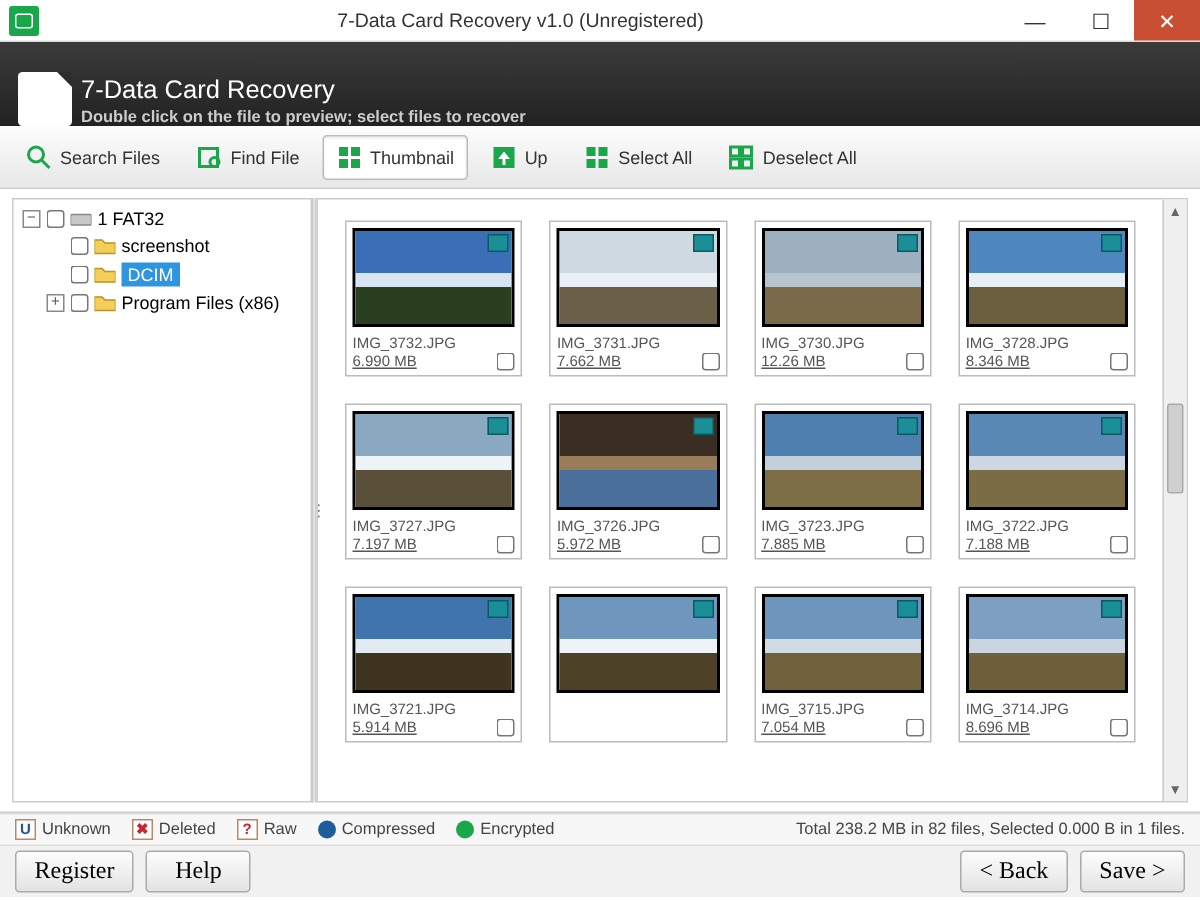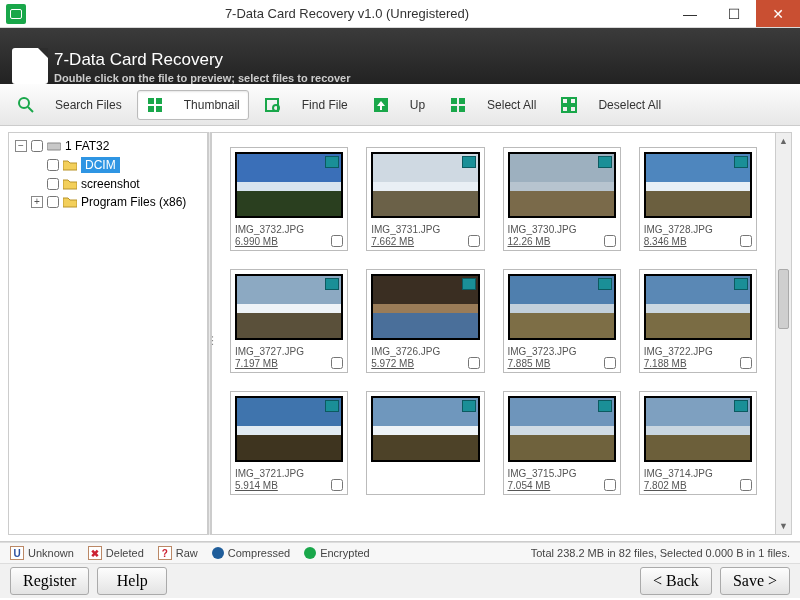--- a/index.html
+++ b/index.html
@@ -10,21 +10,21 @@
 .titlebar .title { flex: 1; text-align: center; font-size: 13px; color: #333; }
 .winbtns { display: flex; height: 100%; }
 .winbtn { width: 44px; height: 100%; display: flex; align-items: center; justify-content: center; font-size: 14px; color: #333; }
 .winbtn.close { background: #c94f32; color: #fff; }
 .appheader { height: 56px; background: linear-gradient(#3b3b3b,#222); display: flex; align-items: flex-end; padding: 0 12px; color: #fff; }
 .sdcard { width: 36px; height: 36px; background: #fff; border-radius: 3px; margin-right: 6px; position: relative; }
 .sdcard::before { content: ""; position: absolute; top: 0; right: 0; border-left: 10px solid transparent; border-top: 10px solid #2d2d2d; }
 .appheader .h1 { font-size: 17px; font-weight: 500; }
 .appheader .h2 { font-size: 11px; color: #ccc; margin-top: 2px; font-weight: bold; }
 .toolbar { height: 42px; background: linear-gradient(#fdfdfd,#e7e7e7); border-bottom: 1px solid #ccc; display: flex; align-items: center; padding: 0 8px; gap: 6px; }
-.tbtn { display: flex; align-items: center; gap: 20px; padding: 5px 8px; font-size: 12px; color: #333; border: 1px solid transparent; border-radius: 3px; }
+.tbtn { display: flex; align-items: center; gap: 5px; padding: 5px 8px; font-size: 12px; color: #333; border: 1px solid transparent; border-radius: 3px; }
 .tbtn.active { background: #fff; border: 1px solid #bbb; box-shadow: inset 0 1px 2px rgba(0,0,0,0.1); }
 .ticn { width: 18px; height: 18px; display: inline-block; }
 .ticn svg { width: 100%; height: 100%; }
 .content { display: flex; height: 416px; border-bottom: 1px solid #ccc; }
 .sidebar { width: 200px; border: 1px solid #ccc; margin: 6px 0 6px 8px; padding: 4px 2px; font-size: 12px; overflow: auto; }
 .tree ul { list-style: none; padding-left: 18px; }
 .tree li { display: flex; align-items: center; gap: 4px; padding: 2px 2px; white-space: nowrap; }
 .tree .exp { width: 12px; height: 12px; border: 1px solid #888; font-size: 10px; line-height: 10px; text-align: center; color: #555; }
 .tree input[type=checkbox]{ width: 12px; height: 12px; }
 .fldicn { width: 14px; height: 12px; display: inline-block; }
@@ -75,35 +75,35 @@
 </div>
 
 <div class="toolbar">
   <div class="tbtn">
     <span class="ticn"><svg viewBox="0 0 18 18">
           <circle cx="7" cy="7" r="5" fill="none" stroke="#19a74a" stroke-width="2"></circle>
           <line x1="11" y1="11" x2="16" y2="16" stroke="#19a74a" stroke-width="2"></line>
         </svg></span>
     <span>Search Files</span>
   </div>
+  <div class="tbtn">
+    <span class="ticn"><svg viewBox="0 0 18 18">
+          <rect x="2" y="3" width="12" height="12" fill="none" stroke="#19a74a" stroke-width="2"></rect>
+          <circle cx="12" cy="12" r="3" fill="none" stroke="#19a74a" stroke-width="2"></circle>
+        </svg></span>
+    <span>Find File</span>
+  </div>
   <div class="tbtn active">
     <span class="ticn"><svg viewBox="0 0 18 18">
           <rect x="2" y="2" width="6" height="6" fill="#19a74a"></rect>
           <rect x="10" y="2" width="6" height="6" fill="#19a74a"></rect>
           <rect x="2" y="10" width="6" height="6" fill="#19a74a"></rect>
           <rect x="10" y="10" width="6" height="6" fill="#19a74a"></rect>
         </svg></span>
     <span>Thumbnail</span>
-  </div>
-  <div class="tbtn">
-    <span class="ticn"><svg viewBox="0 0 18 18">
-          <rect x="2" y="3" width="12" height="12" fill="none" stroke="#19a74a" stroke-width="2"></rect>
-          <circle cx="12" cy="12" r="3" fill="none" stroke="#19a74a" stroke-width="2"></circle>
-        </svg></span>
-    <span>Find File</span>
   </div>
   <div class="tbtn">
     <span class="ticn"><svg viewBox="0 0 18 18">
           <rect x="2" y="2" width="14" height="14" fill="#19a74a"></rect>
           <path d="M9 5 L13 10 L10 10 L10 14 L8 14 L8 10 L5 10 Z" fill="#fff"></path>
         </svg></span>
     <span>Up</span>
   </div>
   <div class="tbtn">
     <span class="ticn"><svg viewBox="0 0 18 18">
@@ -137,29 +137,29 @@
         <span>1 FAT32</span>
       </li>
     </ul>
     <ul id="tree-children">
         <li>
           <span style="width:12px"></span>
           <input type="checkbox" style="">
           <span class="fldicn"><svg viewBox="0 0 14 12">
               <path d="M0 2 L5 2 L7 4 L14 4 L14 11 L0 11 Z" fill="#f3cf5a" stroke="#b8932a"></path>
             </svg></span>
-          <span class="sel">DCIM</span>
+          <span>screenshot</span>
         </li>
         <li>
           <span style="width:12px"></span>
           <input type="checkbox" style="">
           <span class="fldicn"><svg viewBox="0 0 14 12">
               <path d="M0 2 L5 2 L7 4 L14 4 L14 11 L0 11 Z" fill="#f3cf5a" stroke="#b8932a"></path>
             </svg></span>
-          <span>screenshot</span>
+          <span class="sel">DCIM</span>
         </li>
         <li>
           <span class="exp">+</span>
           <input type="checkbox" style="">
           <span class="fldicn"><svg viewBox="0 0 14 12">
               <path d="M0 2 L5 2 L7 4 L14 4 L14 11 L0 11 Z" fill="#f3cf5a" stroke="#b8932a"></path>
             </svg></span>
           <span>Program Files (x86)</span>
         </li>
       </ul>
@@ -304,21 +304,21 @@
           </div>
         </div>
         <div class="item">
           <div class="thumb">
             <div class="sky" style="background:linear-gradient(to bottom,#7ea0c0 0%,#7ea0c0 45%,#c9d6e0 45%,#c9d6e0 60%,#6c5f3a 60%,#6c5f3a 100%)"></div>
             <div class="badge"></div>
           </div>
           <div class="info">
             <span>IMG_3714.JPG</span>
             <div class="row2">
-              <span>7.802 MB</span>
+              <span>8.696 MB</span>
               <input type="checkbox" style="">
             </div>
           </div>
         </div>
       </div>
     <div class="vscroll">
       <div class="up">▲</div>
       <div class="track">
           <div class="handle"></div>
         </div>

